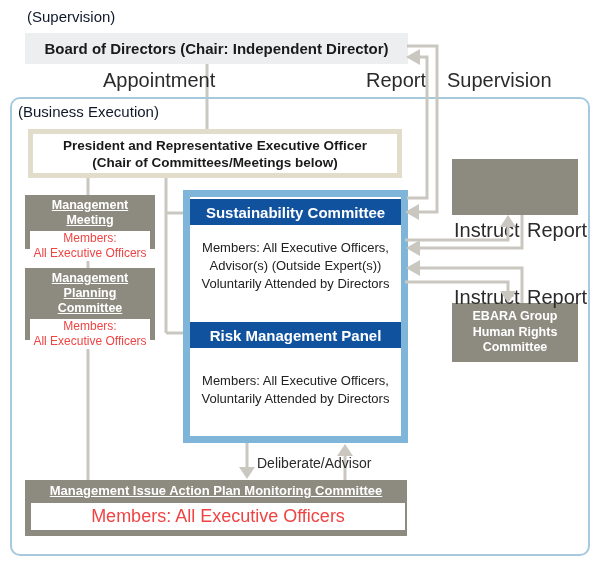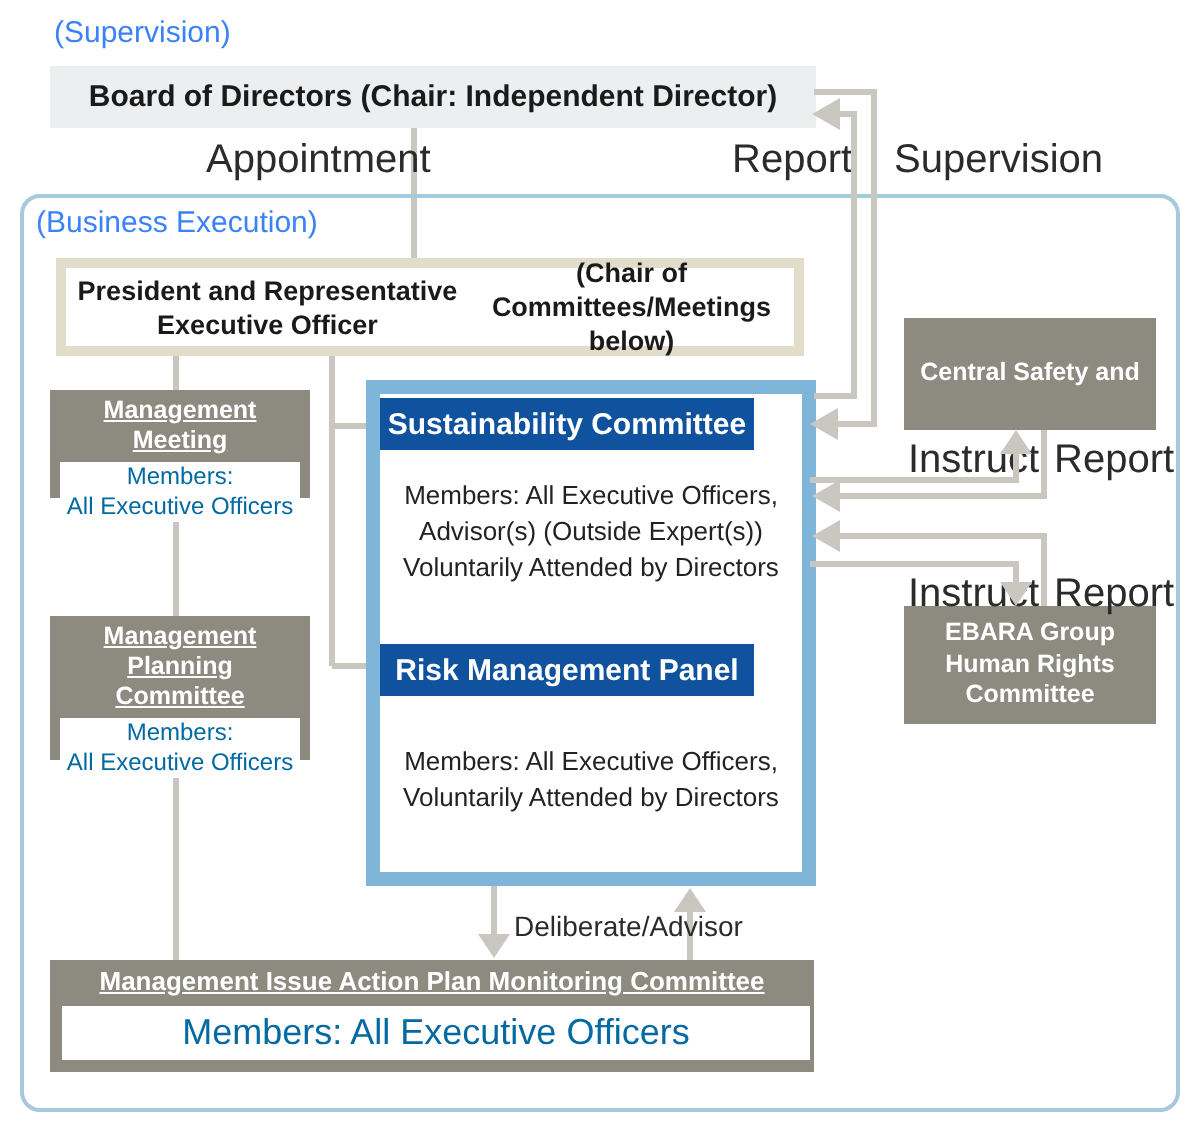--- a/index.html
+++ b/index.html
@@ -7,57 +7,57 @@
     position:relative;width:600px;height:569px;background:#ffffff;
     font-family:"Liberation Sans","DejaVu Sans",sans-serif;color:#222;
     overflow:hidden;
   }
   .abs{position:absolute;}
   svg.lines{position:absolute;left:0;top:0;z-index:0;}
   svg.lines-front{position:absolute;left:0;top:0;z-index:3;pointer-events:none;}
   .box{position:absolute;z-index:1;box-sizing:border-box;}
   .lbl{position:absolute;z-index:2;font-size:20px;color:#2b2b2b;white-space:nowrap;}
 
-  .paren-label{font-size:15px;color:#3b82f6;z-index:2;}
+  .paren-label{font-size:15px;color:#0f172a;z-index:2;}
 
   .board{
     left:25px;top:33px;width:383px;height:31px;background:#eceef0;
     display:flex;align-items:center;justify-content:center;
     font-weight:bold;font-size:15px;color:#1a1a1a;
   }
   .be-container{
     left:10px;top:97px;width:580px;height:459px;
     border:2px solid #a6c9de;border-radius:10px;background:transparent;z-index:0;
   }
   .president{
     left:28px;top:129px;width:374px;height:49px;background:#ffffff;
-    border:5px solid #e2dccb;display:flex;flex-direction:row;
+    border:5px solid #e2dccb;display:flex;flex-direction:column;
     align-items:center;justify-content:center;
     font-weight:bold;font-size:13.5px;line-height:17px;color:#1a1a1a;text-align:center;
   }
   .gray-box{
     background:#8d8b80;color:#ffffff;display:flex;flex-direction:column;text-decoration:underline;
   }
   .gray-box .hd{
     font-weight:bold;font-size:12.5px;line-height:15px;text-align:center;
     padding:3px 2px 2px 2px;
   }
   .gray-box .members{
-    background:#ffffff;color:#0369a1;margin:1px 5px 5px 5px;flex:1;
+    background:#ffffff;color:#ef4444;margin:1px 5px 5px 5px;flex:1;
     display:flex;flex-direction:column;align-items:center;justify-content:center;
     font-size:12px;line-height:15px;text-align:center;
   }
   .mm{left:25px;top:195px;width:130px;height:54px;}
-  .mp{left:25px;top:268px;width:130px;height:72px;margin-top:40px;}
+  .mp{left:25px;top:268px;width:130px;height:72px;}
   .blue-container{
     left:183px;top:190px;width:225px;height:253px;background:#ffffff;
     border:7px solid #7fb5d8;
   }
   .blue-header{
-    position:absolute;z-index:2;left:190px;width:187px;height:26px;background:#11529f;
+    position:absolute;z-index:2;left:190px;width:211px;height:26px;background:#11529f;
     color:#ffffff;font-weight:bold;font-size:15px;
     display:flex;align-items:center;justify-content:center;
   }
   .sus-header{top:199px;}
   .risk-header{top:322px;}
   .blue-body{
     position:absolute;z-index:2;left:190px;width:211px;text-align:center;
     font-size:13px;line-height:18px;color:#222;
   }
   .sus-body{top:239px;}
@@ -163,21 +163,20 @@
 
   <div class="blue-header risk-header">
     <span>Risk Management Panel</span>
   </div>
   <div class="blue-body risk-body">
     <span style="display:block">Members: All Executive Officers,</span>
     <span style="display:block">Voluntarily Attended by Directors</span>
   </div>
 
   <div class="box side-gray cs">
-    <span>Central Safety and</span>
   </div>
   <div class="lbl" style="left:454px;top:219px;">Instruct</div>
   <div class="lbl" style="left:527px;top:219px;">Report</div>
 
   <div class="lbl" style="left:454px;top:286px;">Instruct</div>
   <div class="lbl" style="left:527px;top:286px;">Report</div>
   <div class="box side-gray hr">
     <span>EBARA Group</span>
     <span>Human Rights</span>
     <span>Committee</span>

